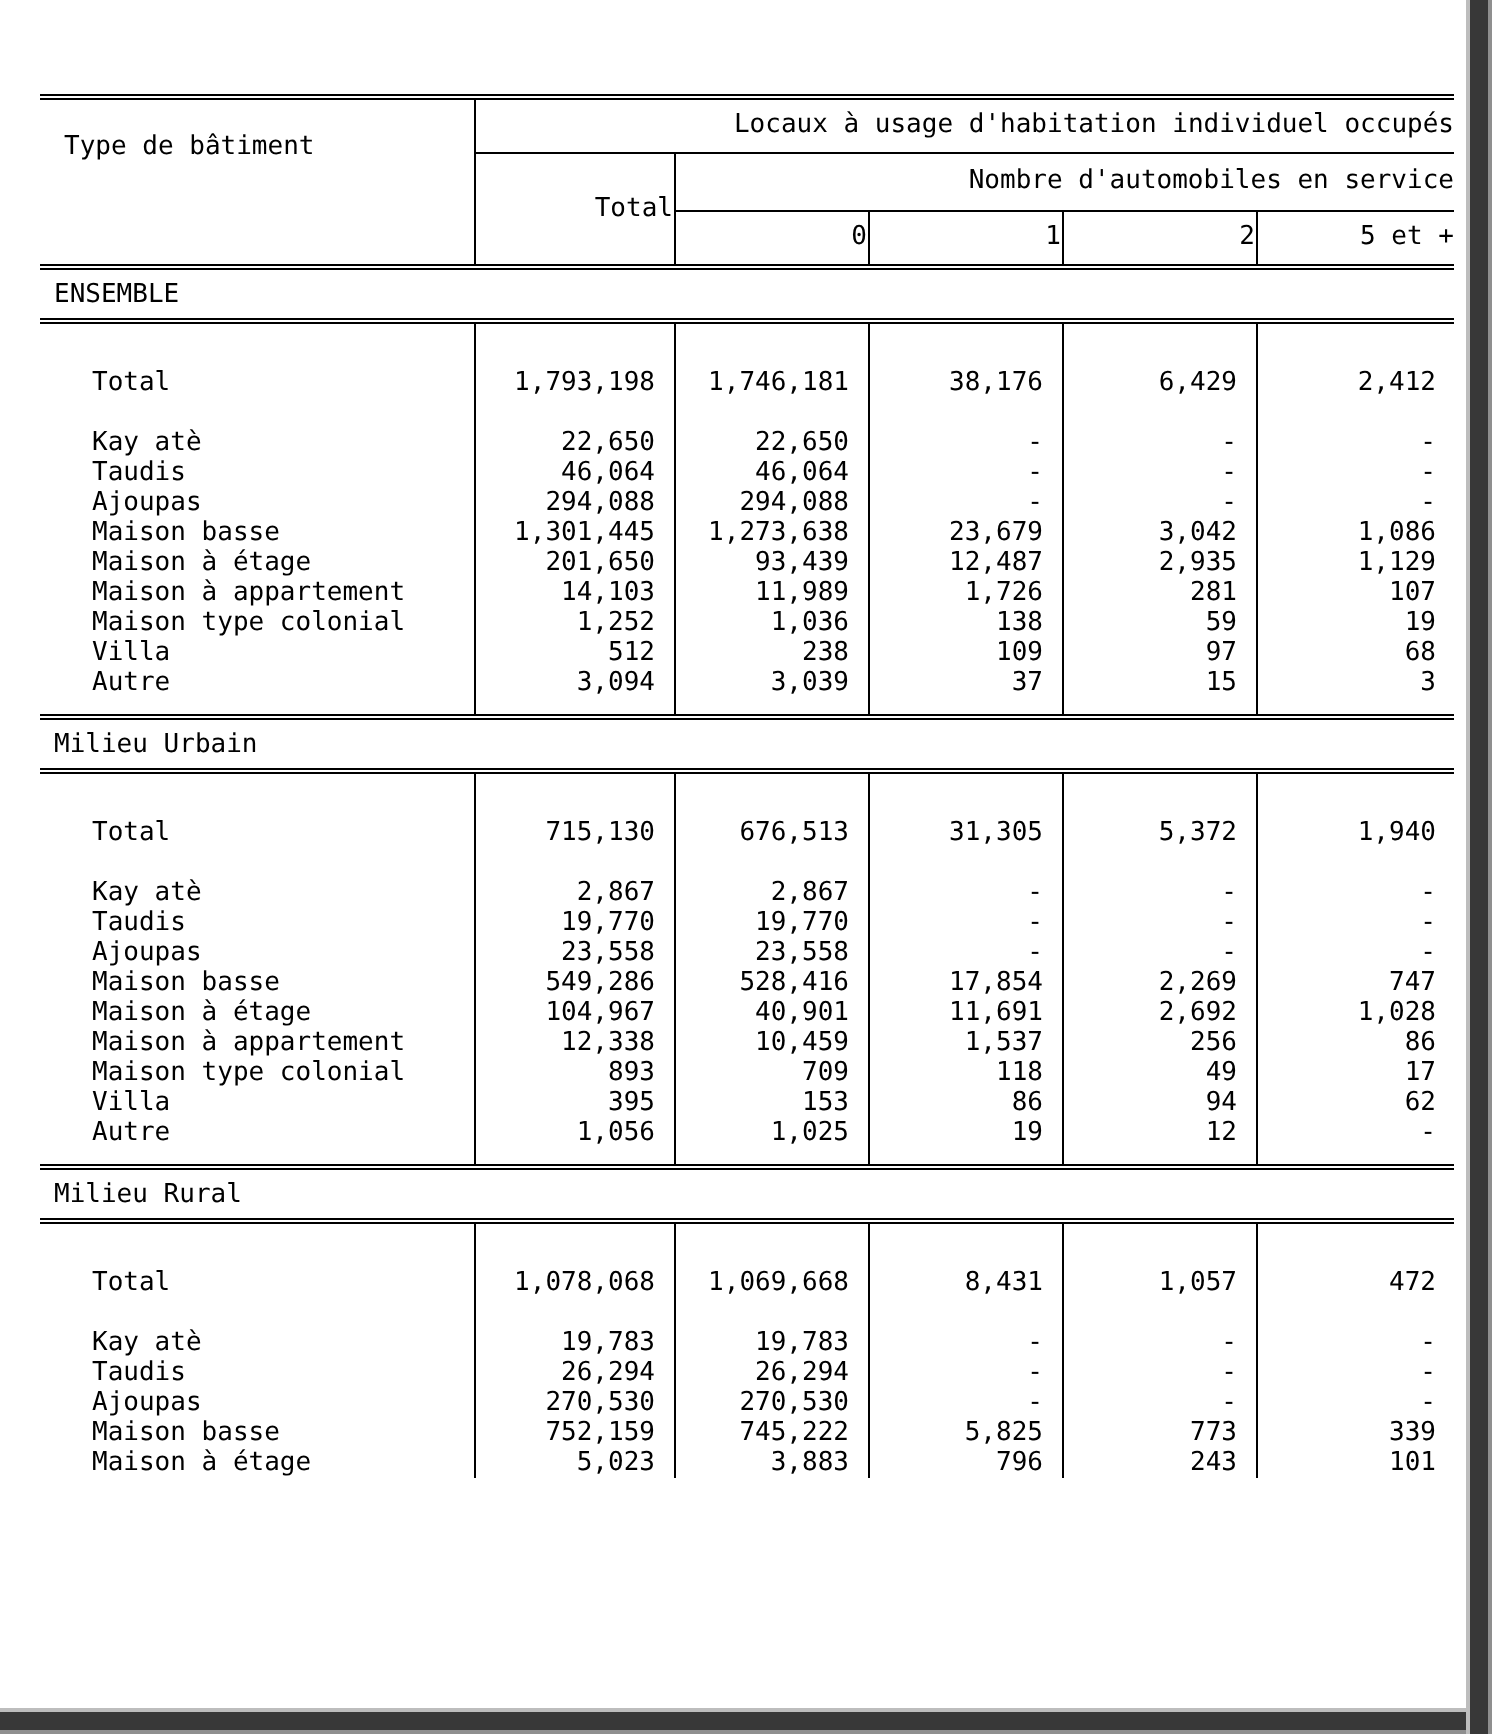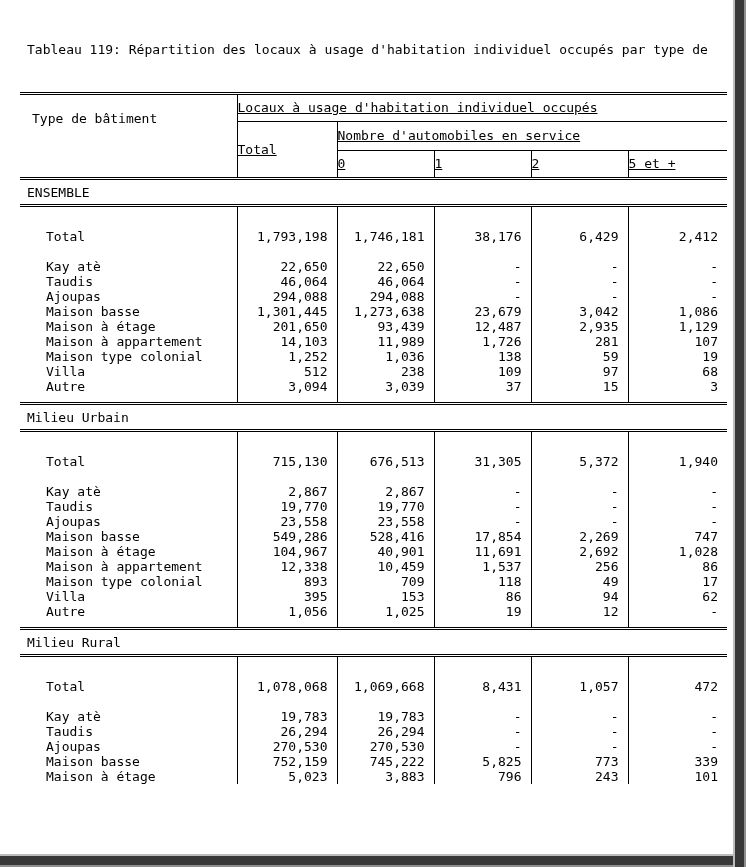--- a/index.html
+++ b/index.html
@@ -40,21 +40,21 @@
   td {
     padding: 0;
     font-size: 13px;
     line-height: 15px;
     height: 15px;
     overflow: hidden;
     white-space: nowrap;
   }
   .bl { border-left: 1px solid var(--rule, #000); }
   .bb { border-bottom: 1px solid var(--rule, #000); }
-  .ctr { text-align: left; text-decoration: underline; }
+  .ctr { text-align: right; }
   .num { text-align: right; padding-right: 9px; }
   .lbl { padding-left: 26px; }
   .hr1 td { height: 26px; vertical-align: middle; }
   .hr2 td { height: 29px; vertical-align: middle; }
   .hr3 td { height: 27px; vertical-align: middle; }
   .type-cell { vertical-align: top !important; padding-top: 16px; padding-left: 12px; }
   .rule td { height: auto; }
   .dbl {
     height: 3px;
     border-top: 1px solid var(--rule, #000);
@@ -64,21 +64,20 @@
   .sp-lg td { height: 22px; }
   .sp-md td { height: 15px; }
   .sp-sm td { height: 8px; }
 </style>
 </head>
 <body>
 
 <div class="page">
 
   <div class="title-block">
-    <div>Tableau 119: Répartition des locaux à usage d'habitation individuel occupés par type de</div>
   </div>
 
   <table class="stats">
     <colgroup>
       <col style="width:217px">
       <col style="width:100px">
       <col style="width:97px">
       <col style="width:97px">
       <col style="width:97px">
       <col style="width:99px">

